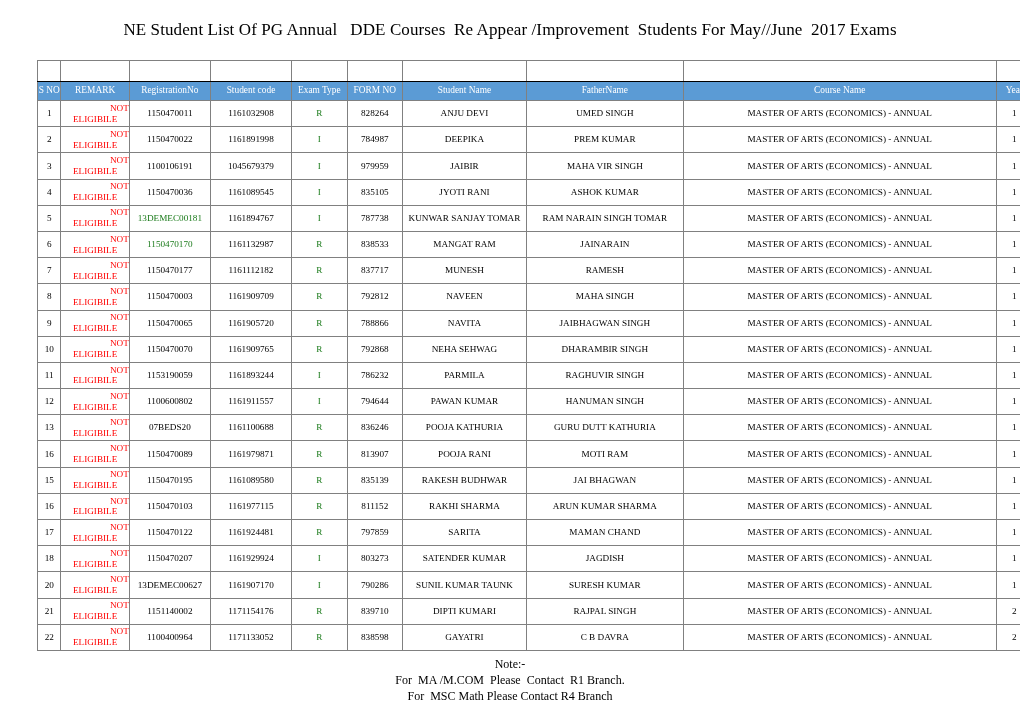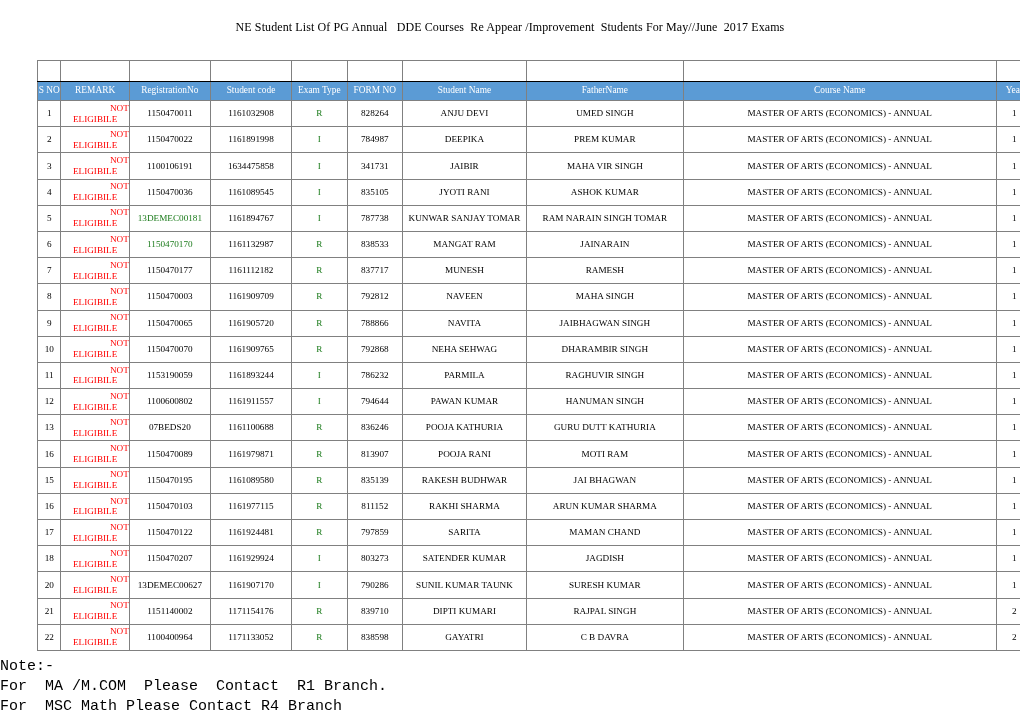--- a/index.html
+++ b/index.html
@@ -11,21 +11,21 @@
     width: 1020px;
     height: 721px;
     font-family: "Liberation Serif", "DejaVu Serif", serif;
     color: #000000;
     position: relative;
     overflow: hidden;
   }
 
   .page-title {
     text-align: center;
-    font-size: 12px;
+    font-size: 17px;
     font-family: "Liberation Serif", "DejaVu Serif", serif;
     padding-top: 20px;
     letter-spacing: 0.1px;
     white-space: pre;
   }
 
   .sheet {
     position: absolute;
     left: 37px;
     top: 60px;
@@ -112,22 +112,23 @@
   th.h-year { width: 34px; }
 
   .remark-l1 { display: block; text-align: right; }
   .remark-l2 { display: block; }
 
   .footnote {
     position: absolute;
     left: 0;
     right: 0;
     top: 657px;
-    font-size: 15px;
-    font-family: Liberation Mono, monospace;
+    text-align: center;
+    font-size: 12px;
+    font-family: Liberation Serif, serif;
     line-height: 1.33;
   }
   .footnote span { display: block; white-space: pre; }
 </style>
 </head>
 <body>
 
 <div class="page-title">NE Student List Of PG Annual   DDE Courses  Re Appear /Improvement  Students For May//June  2017 Exams</div>
 
 <div class="sheet">
@@ -199,23 +200,23 @@
           <td class="c-course">MASTER OF ARTS (ECONOMICS) - ANNUAL</td>
           <td class="c-year">1</td>
         </tr>
         <tr class="data-row">
           <td class="c-sno">3</td>
           <td class="c-remark">
             <span class="remark-l1">NOT</span>
             <span class="remark-l2">ELIGIBILE</span>
           </td>
           <td class="c-reg">1100106191</td>
-          <td class="c-code">1634475858</td>
-          <td class="c-exam">I</td>
-          <td class="c-form">341731</td>
+          <td class="c-code">1045679379</td>
+          <td class="c-exam">I</td>
+          <td class="c-form">979959</td>
           <td class="c-name">JAIBIR</td>
           <td class="c-father">MAHA VIR SINGH</td>
           <td class="c-course">MASTER OF ARTS (ECONOMICS) - ANNUAL</td>
           <td class="c-year">1</td>
         </tr>
         <tr class="data-row">
           <td class="c-sno">4</td>
           <td class="c-remark">
             <span class="remark-l1">NOT</span>
             <span class="remark-l2">ELIGIBILE</span>

